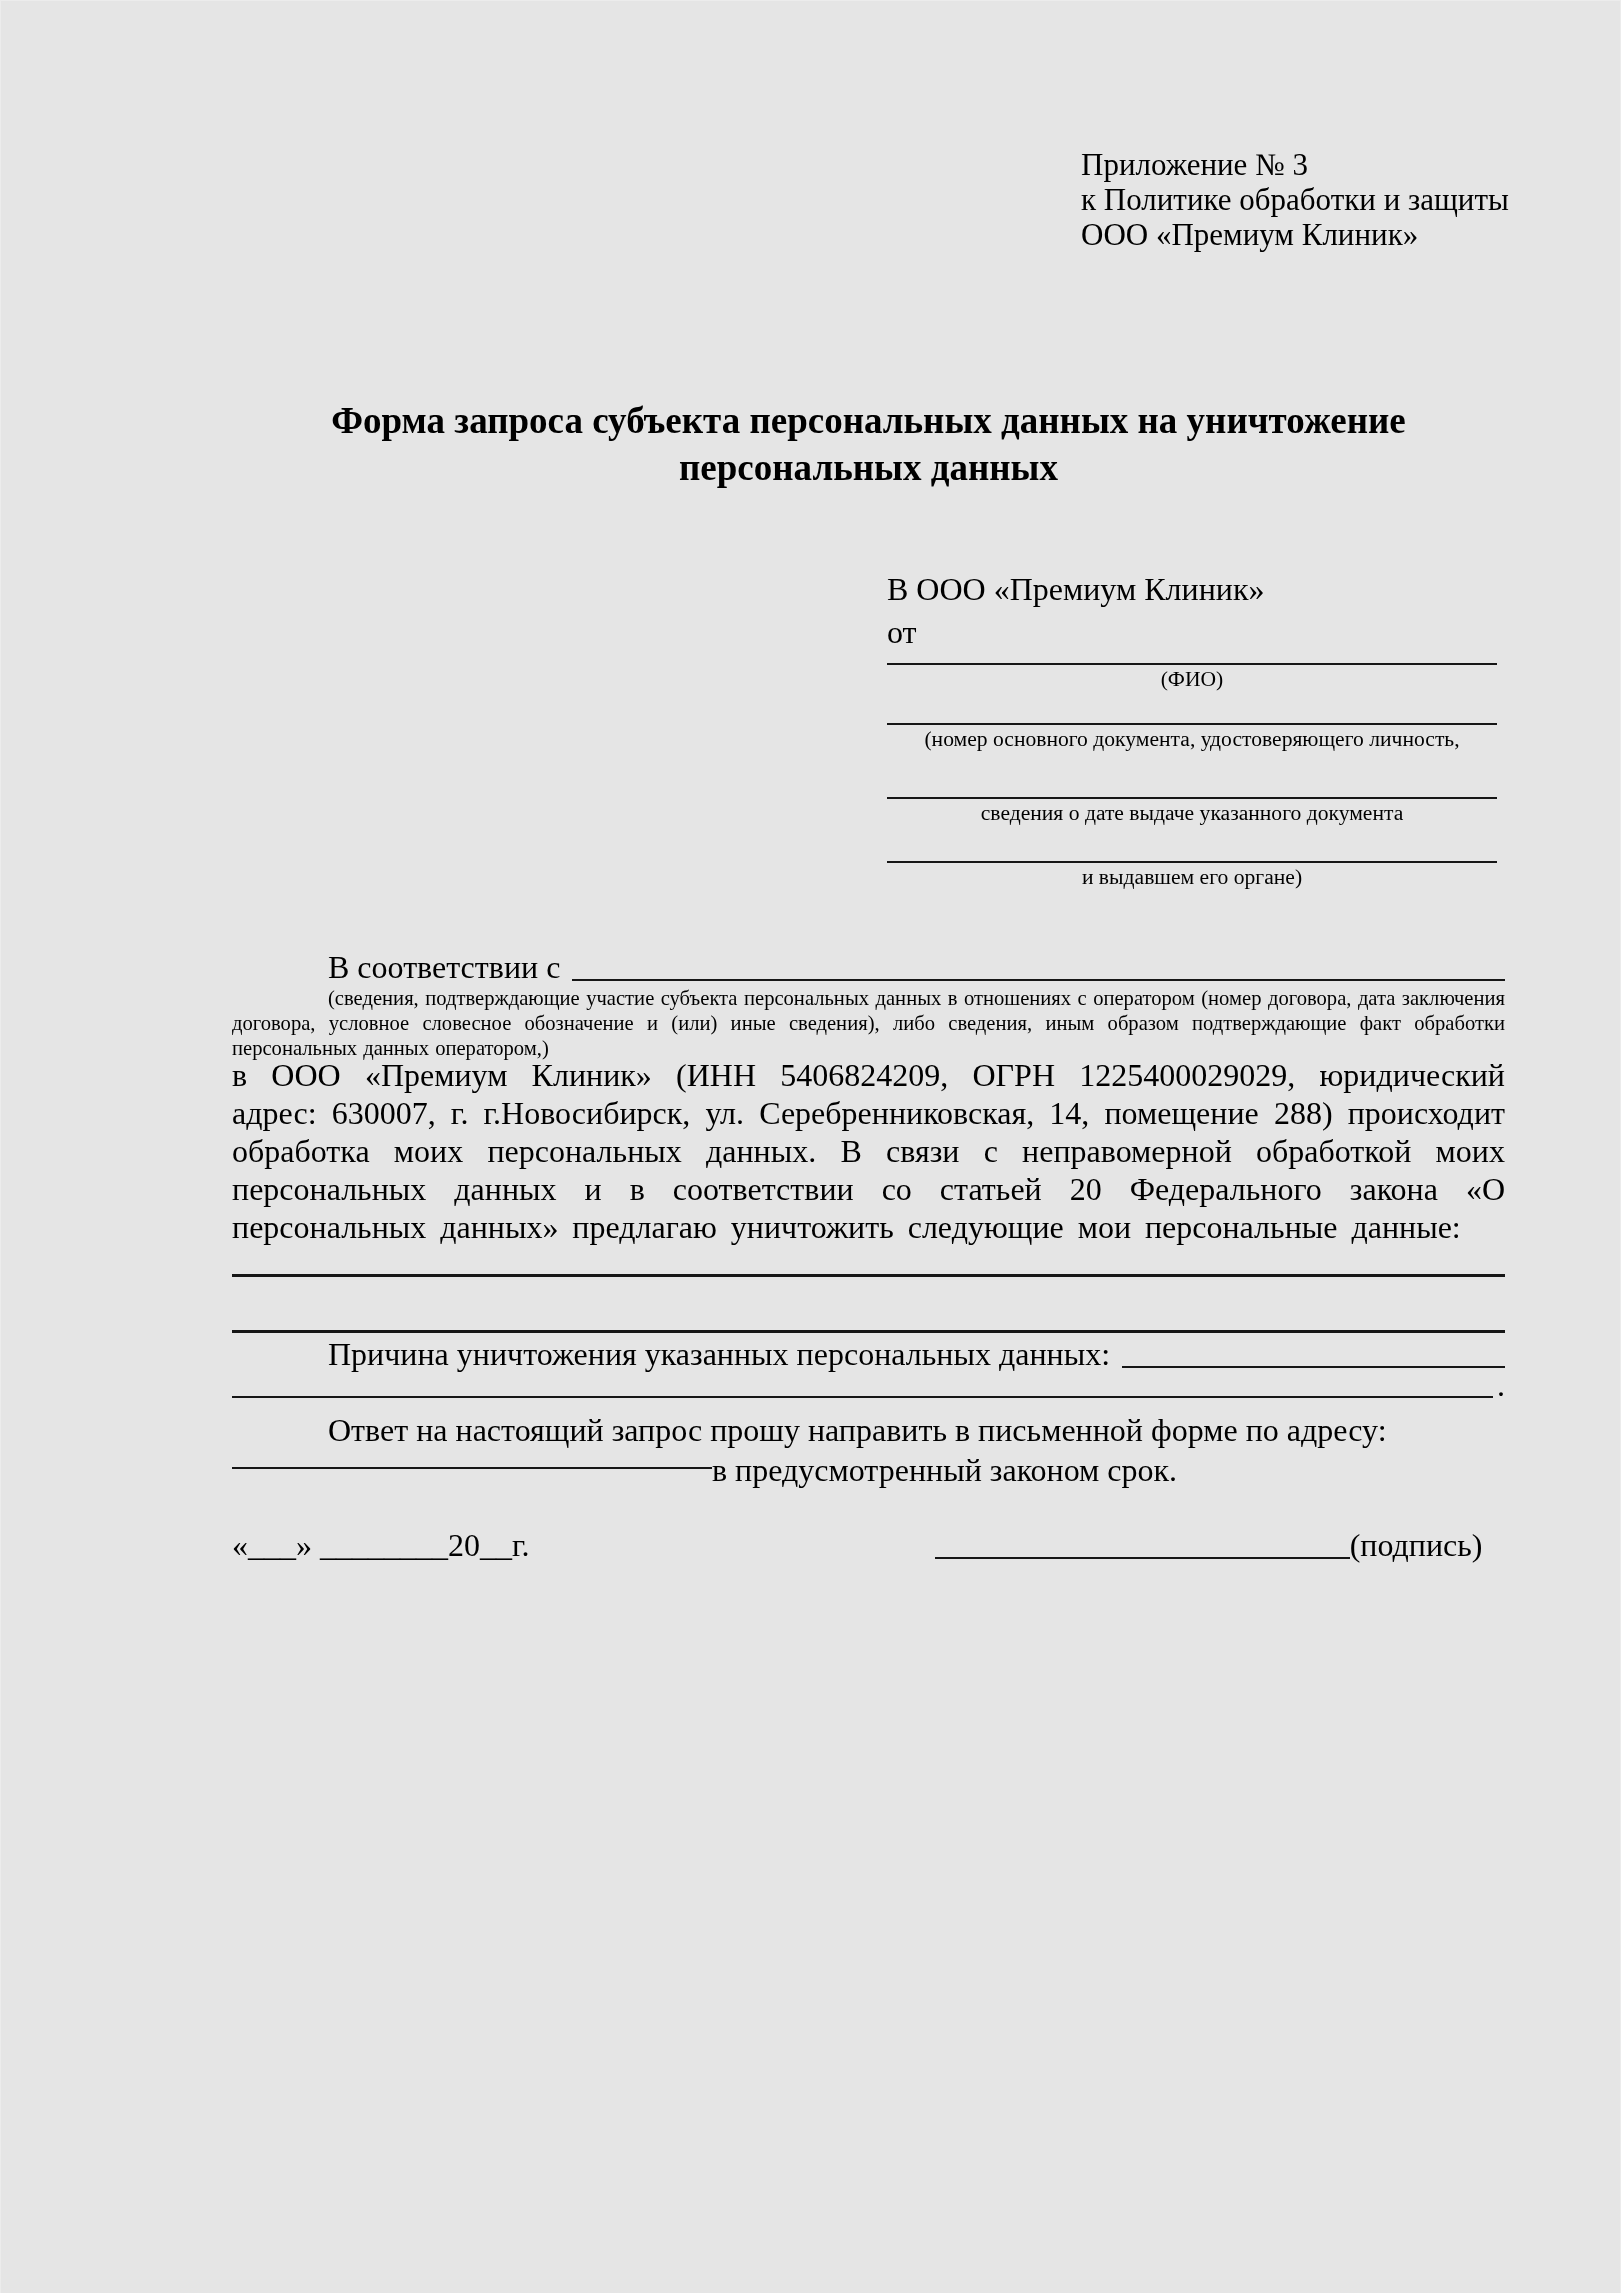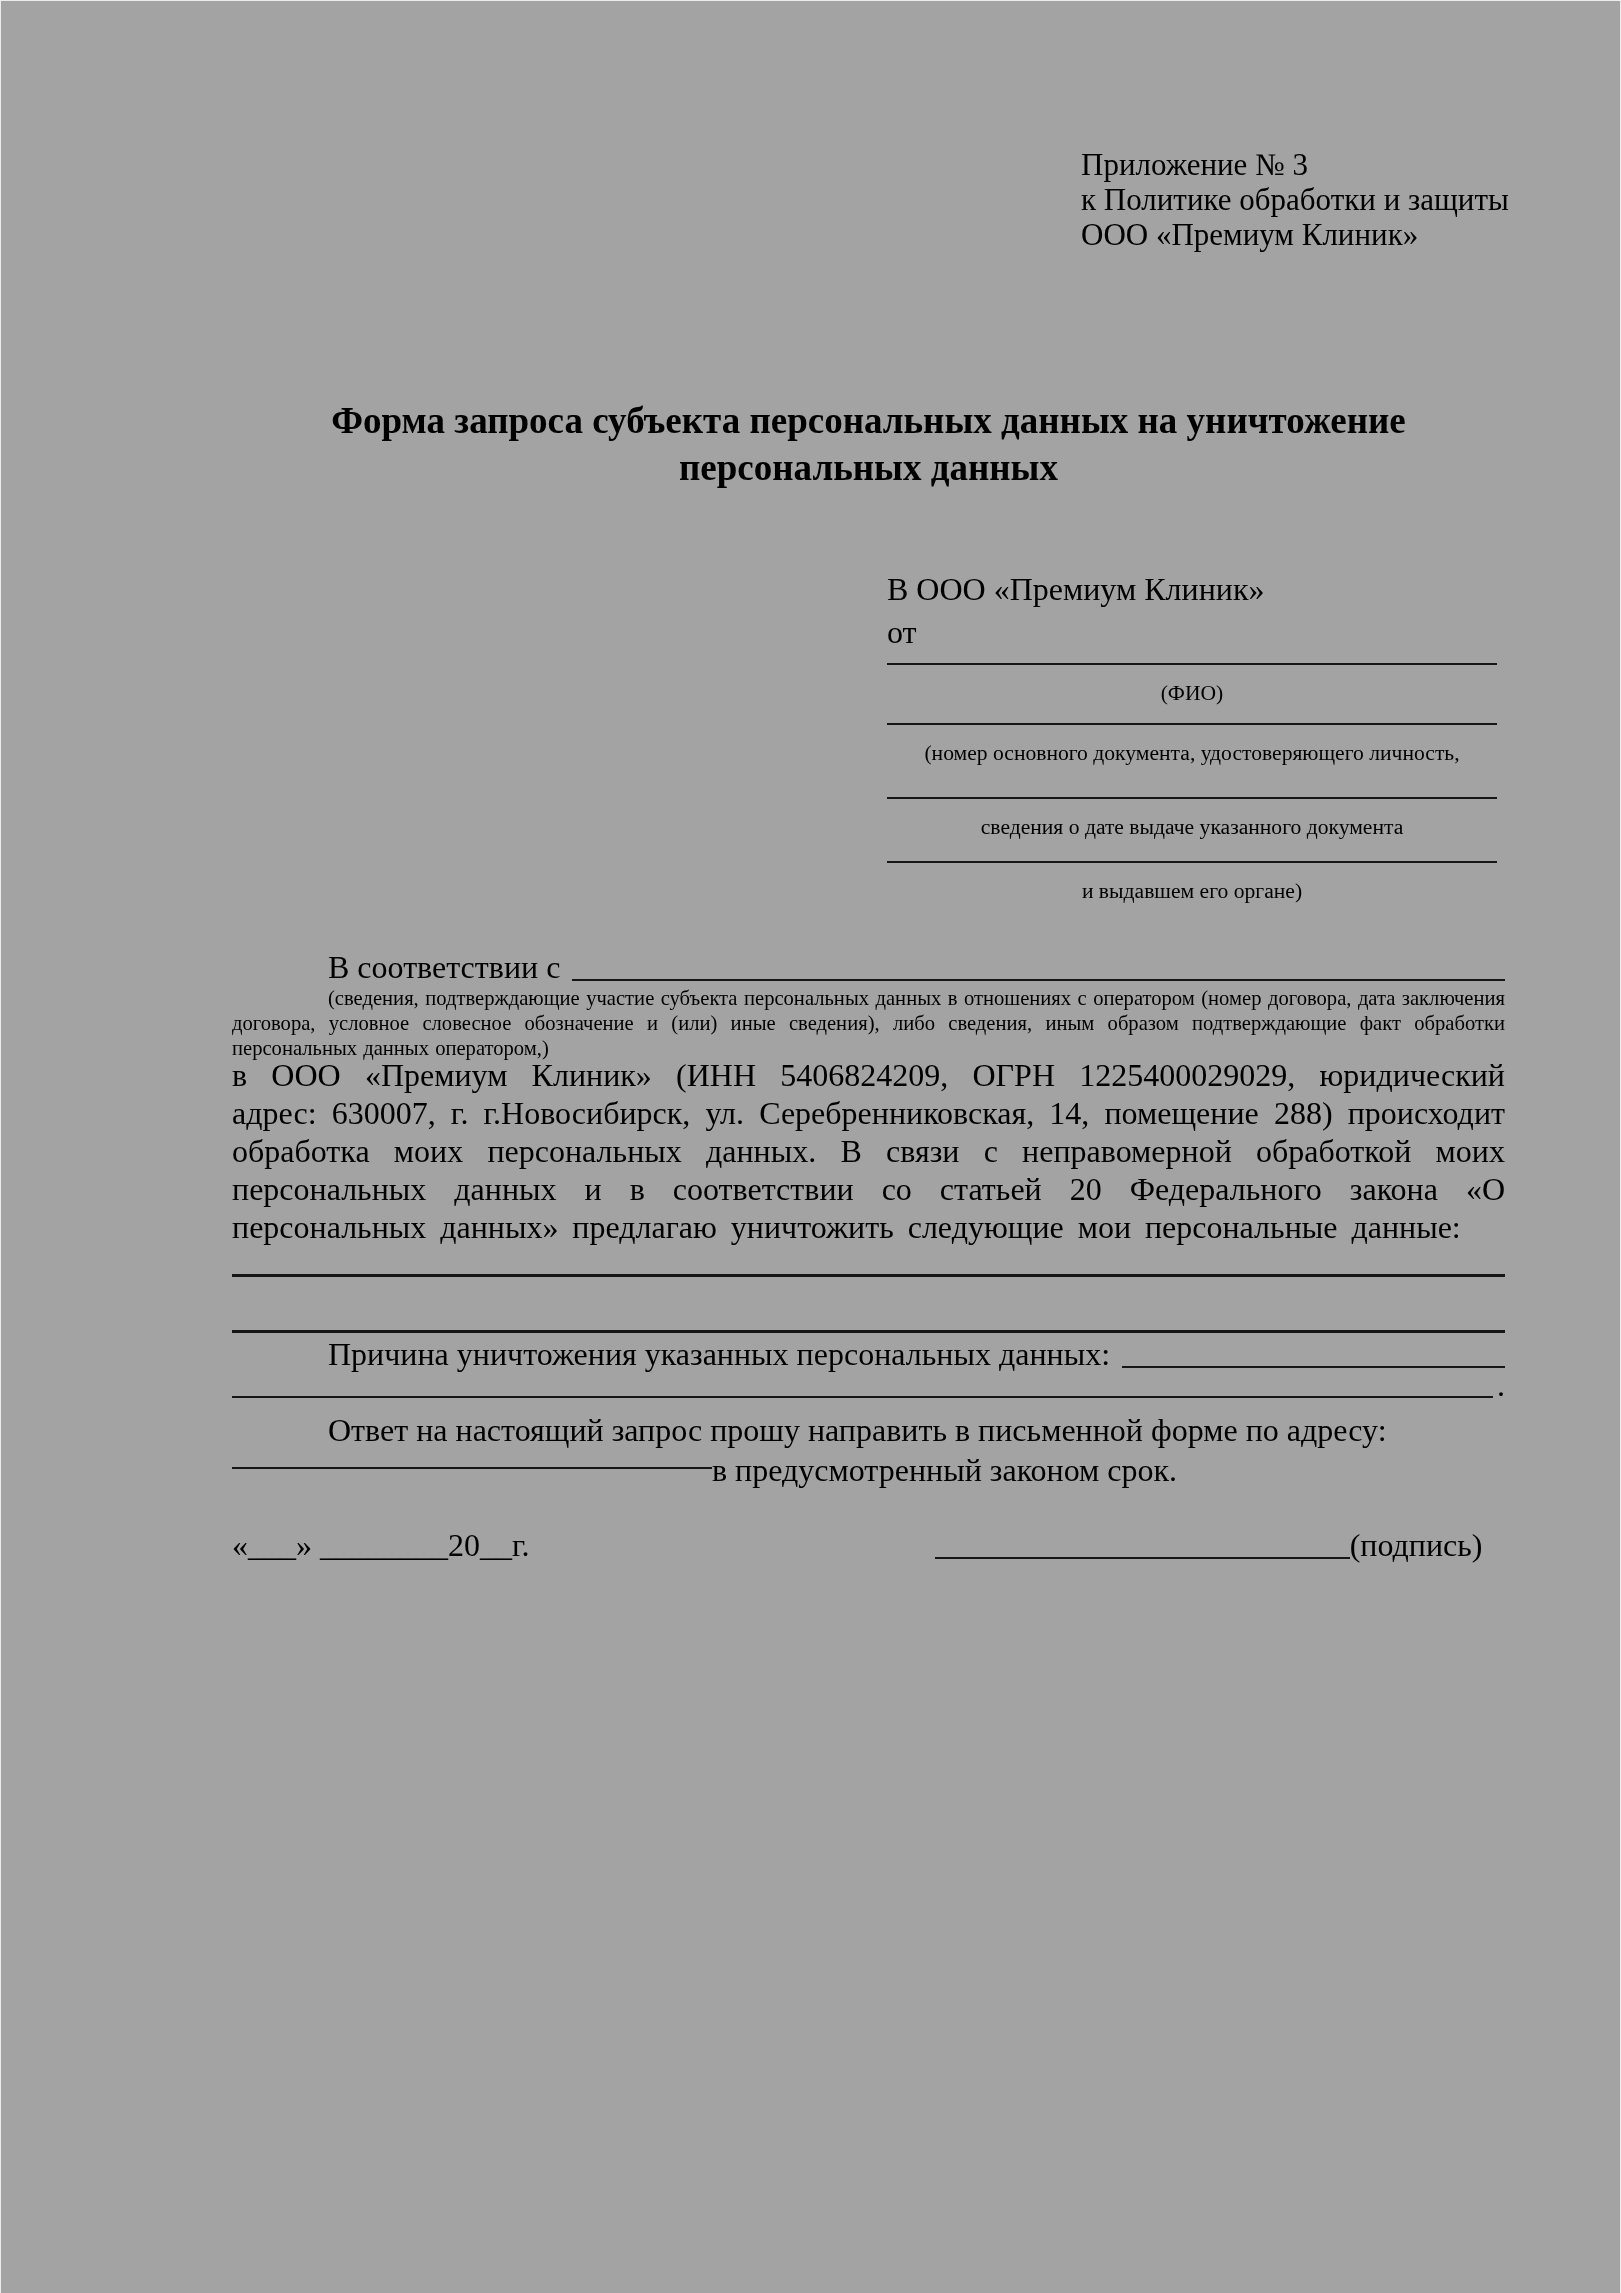--- a/index.html
+++ b/index.html
@@ -1,20 +1,20 @@
 <!DOCTYPE html>
 <html lang="ru"><head>
 <meta charset="utf-8">
 <title>Форма запроса на уничтожение персональных данных</title>
 <style>
   html,body{margin:0;padding:0;background:#ffffff;}
   .page{
     position:relative;
     width:1621px;height:2294px;
-    background:#a3a3a3;
+    background:#e5e5e5;
     color:#000;
     font-family:"Liberation Serif","DejaVu Serif",serif;
     overflow:hidden;
     box-shadow:inset 0 0 0 1px #ececec;
   }
   .abs{position:absolute;}
 
   
   .header-note{left:1081px;top:147px;font-size:31px;line-height:35px;white-space:nowrap;}
 
@@ -23,21 +23,21 @@
     left:232px;width:1273px;top:397px;
     font-size:37px;line-height:47px;font-weight:bold;
     text-align:center;margin:0;
   }
 
   
   .addr-to{left:887px;top:571px;font-size:32px;white-space:nowrap;}
   .addr-from{left:887px;top:614px;font-size:32px;}
 
   .field{left:887px;width:610px;border-top:2.9px solid #161616;}
-  .field .cap{font-size:21.6px;line-height:25.5px;text-align:center;padding-top:16px;}
+  .field .cap{font-size:21.6px;line-height:25.5px;text-align:center;padding-top:2px;}
   .f1{top:663px;} .f2{top:723px;} .f3{top:797px;} .f4{top:861px;}
 
   
   .accordance{left:232px;width:1273px;top:949px;display:flex;align-items:flex-end;font-size:32px;line-height:37px;padding-left:96px;box-sizing:border-box;}
   .fill{flex:1;border-bottom:2.9px solid #161616;margin:0 0 4.9px 11.8px;min-width:39px;}
 
   
   .hint{
     left:232px;width:1273px;top:986px;
     font-size:20.6px;line-height:25px;

